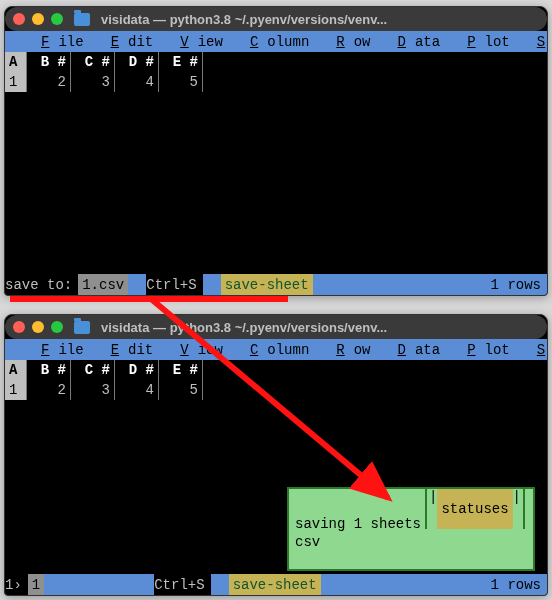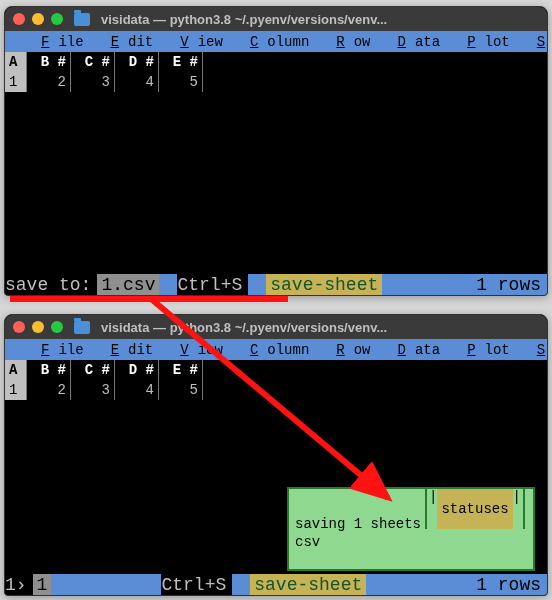--- a/index.html
+++ b/index.html
@@ -22,20 +22,21 @@
   }
   .window-1 { left: 4px; top: 6px; height: 290px; }
   .window-2 { left: 4px; top: 314px; height: 282px; }
   .titlebar {
     height: 24px;
     background: #3a3a3a;
     display: flex;
     align-items: center;
     padding: 0 8px;
     gap: 7px;
+    border-radius: 12px;
   }
   .traffic {
     display: flex;
     gap: 7px;
     align-items: center;
   }
   .dot {
     width: 12px; height: 12px; border-radius: 50%;
   }
   .dot.red { background: #ff5f57; }
@@ -108,21 +109,21 @@
   .hdr-cell .hash, .data-cell {}
   .hdr-row { }
   .statusbar {
     position: absolute;
     bottom: 0; left: 0; right: 0;
     height: 21px;
     background: #5a8dd6;
     color: #000;
     display: flex;
     align-items: center;
-    font-size: 18px;
+    font-size: 14px;
   }
   .statusbar .black {
     background: #000;
     color: #bfbfbf;
     padding: 0 6px 0 0;
     height: 100%;
     display: inline-flex;
     align-items: center;
   }
   .statusbar .grey {

